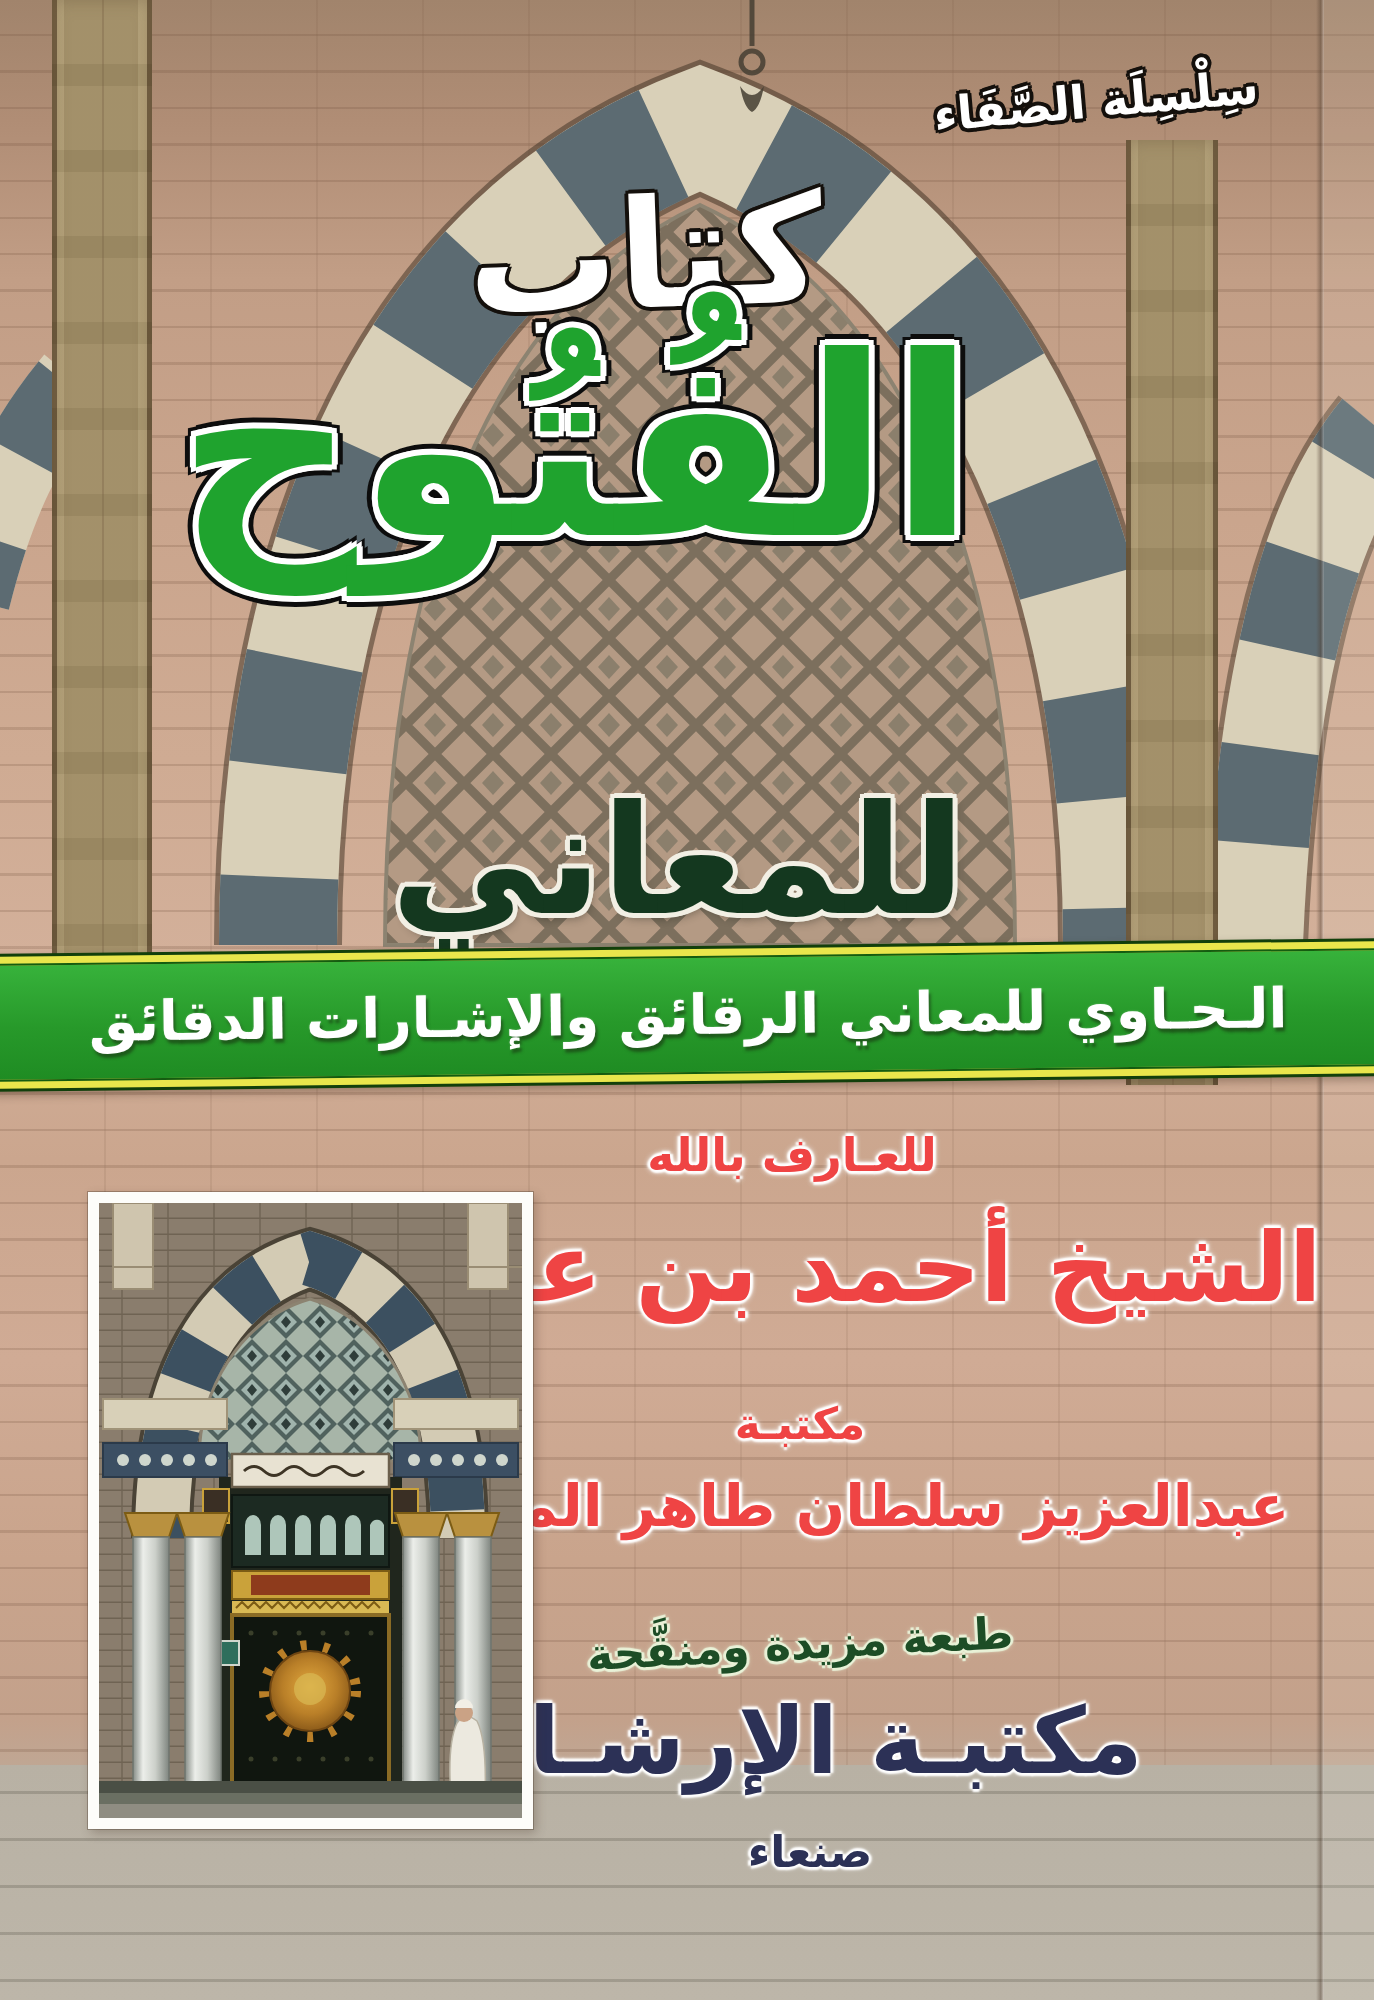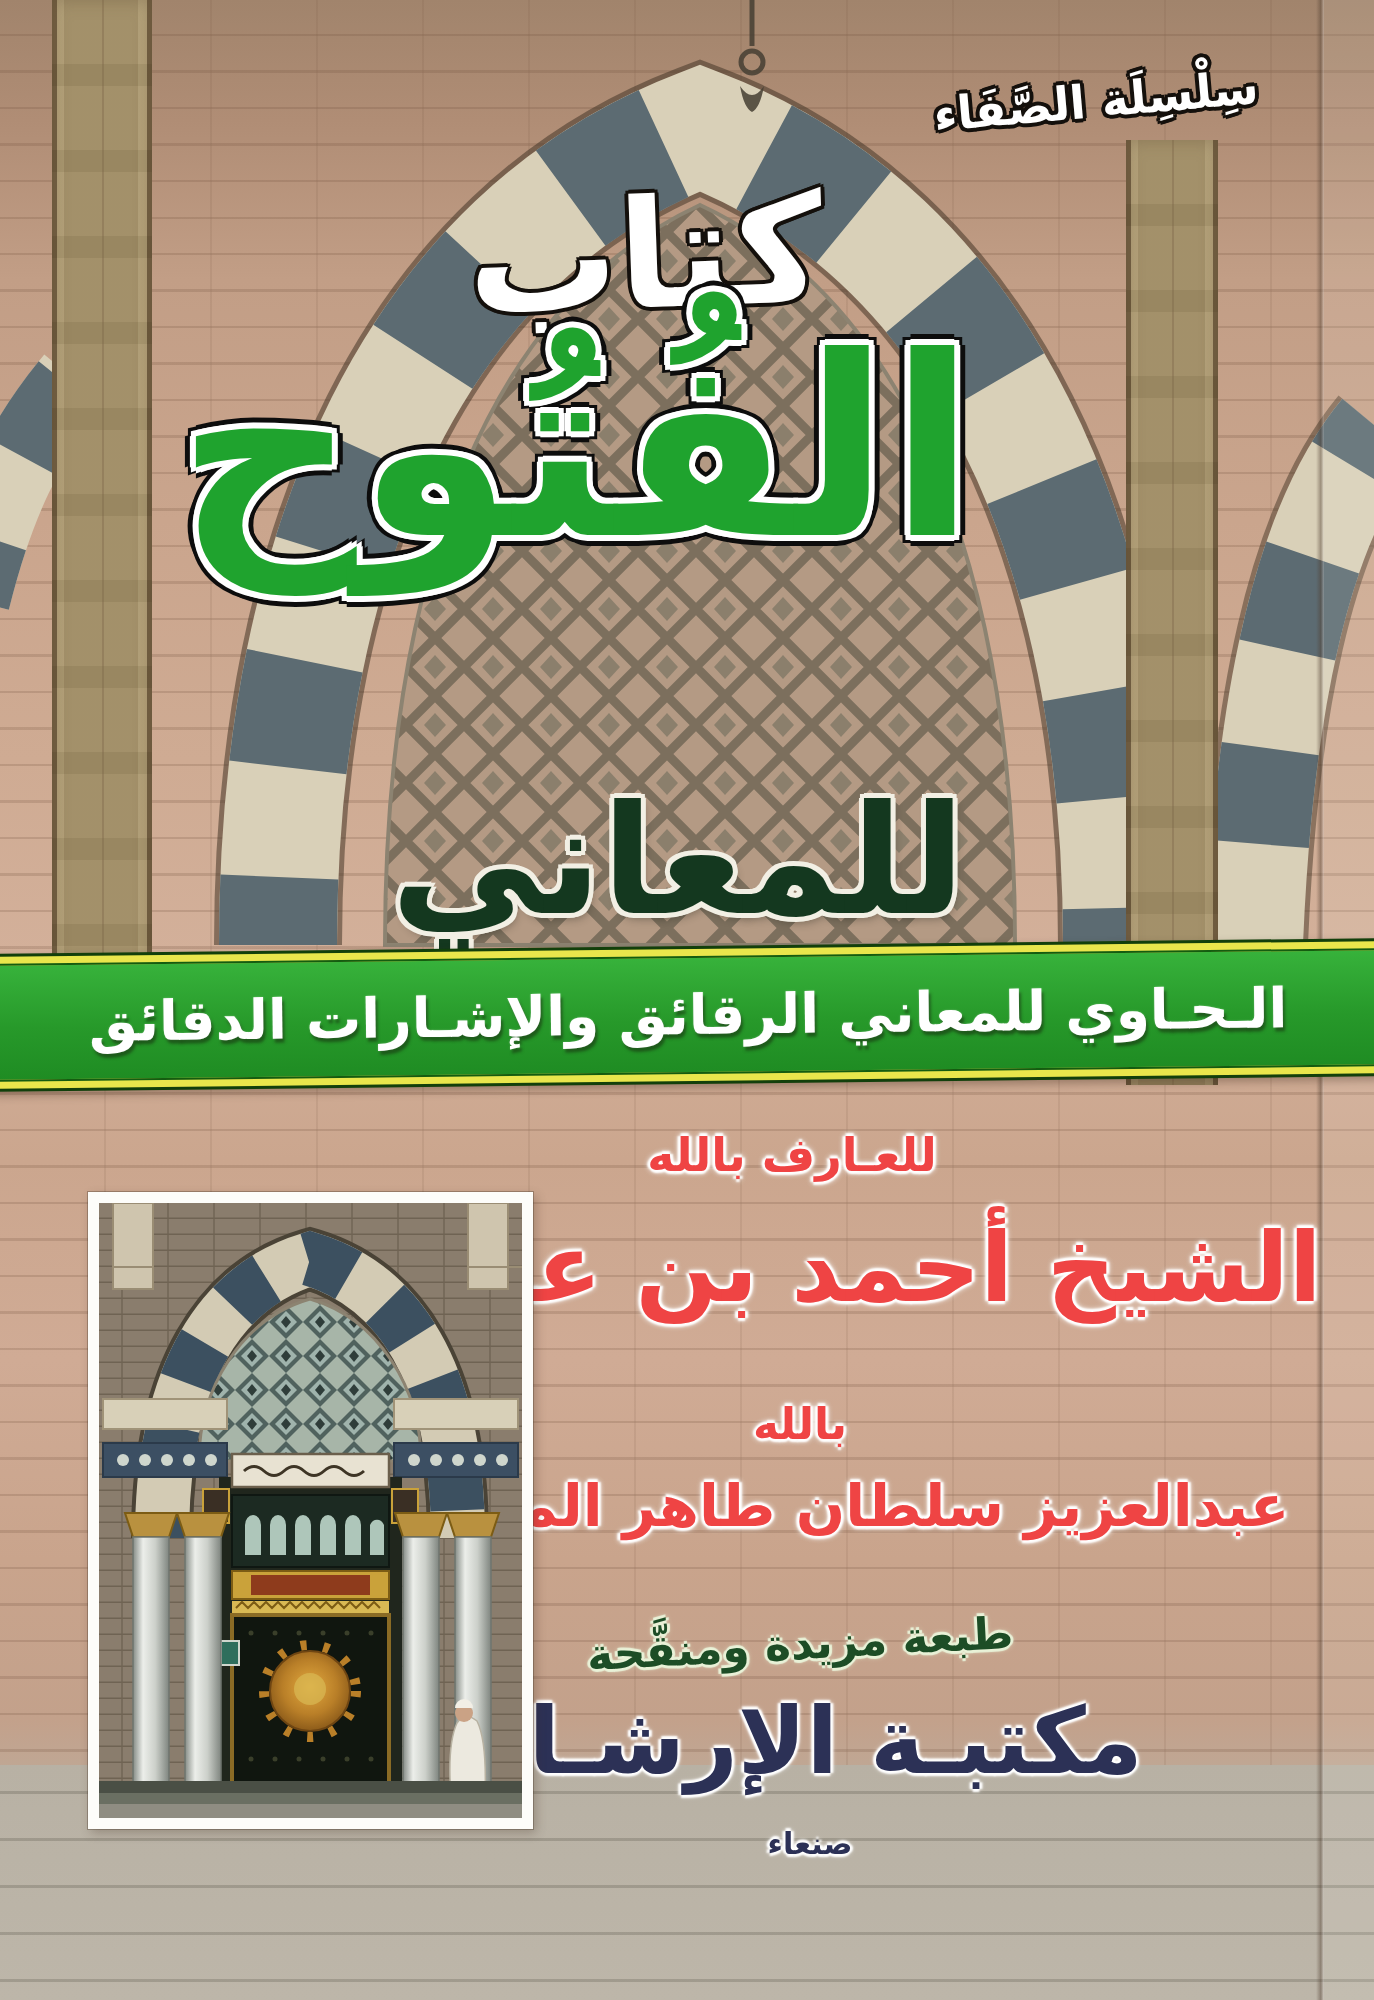--- a/index.html
+++ b/index.html
@@ -60,21 +60,21 @@
     text-shadow:0 0 7px #fff,0 0 7px #fff,-3px 0 2px #fff,3px 0 2px #fff,0 -3px 2px #fff,0 3px 2px #fff;}
   .honorific{font-size:46px;top:1128px;left:792px;}
   .author{font-size:96px;top:1212px;left:822px;}
   .tahqiq{font-size:44px;top:1398px;left:800px;}
   .editor{font-size:58px;top:1472px;left:818px;}
   .edition{font-size:44px;top:1618px;left:800px;transform:translateX(-50%) rotate(-3deg);
     color:#1d4d26;text-shadow:0 0 6px #e9f2d8,-3px 0 1px #e9f2d8,3px 0 1px #e9f2d8,0 -3px 1px #e9f2d8,0 3px 1px #e9f2d8;}
   .navy-callig{color:#2c3156;
     text-shadow:0 0 6px #fff,-3px 0 2px #fff,3px 0 2px #fff,0 -3px 2px #fff,0 3px 2px #fff;}
   .publisher{font-size:92px;top:1688px;left:812px;}
-  .city{font-size:30px;top:1826px;left:810px;}
+  .city{font-size:44px;top:1826px;left:810px;}
   
   .banner{position:absolute;left:-12px;top:946px;width:1400px;transform:rotate(-0.65deg);
     background:#123f0b;padding:3px 0;box-shadow:0 4px 8px rgba(60,40,25,.35);}
   .banner-yellow{background:#e9e64c;padding:7px 0;}
   .banner-green{background:linear-gradient(180deg,#37b23b,#27992a 55%,#1f8c23);
     border-top:2px solid #145c10;border-bottom:2px solid #145c10;height:114px;
     display:flex;align-items:center;justify-content:center;}
   .banner-text{font-size:55px;font-weight:bold;color:#fff;white-space:nowrap;
     text-shadow:2px 4px 3px rgba(25,65,20,.7),0 0 2px rgba(255,255,255,.35);}
   
@@ -143,21 +143,21 @@
   <div class="banner">
     <div class="banner-yellow">
       <div class="banner-green">
         <div class="banner-text">الـحـاوي للمعاني الرقائق والإشـارات الدقائق</div>
       </div>
     </div>
   </div>
 
   <div class="txt center black-callig honorific">للعـارف بالله</div>
   <div class="txt center black-callig author">الشيخ أحمد بن علوان</div>
-  <div class="txt center black-callig tahqiq">بالله</div>
+  <div class="txt center black-callig tahqiq">مكتبـة</div>
   <div class="txt center black-callig editor">عبدالعزيز سلطان طاهر المنصوب</div>
 
   <div class="txt edition">طبعة مزيدة ومنقَّحة</div>
   <div class="txt center navy-callig publisher">مكتبـة الإرشـاد</div>
   <div class="txt center navy-callig city">صنعاء</div>
 
   <div class="photo">
     <svg viewBox="0 0 423 615">
       <defs>
         <pattern id="pb" width="46" height="16" patternUnits="userSpaceOnUse">

